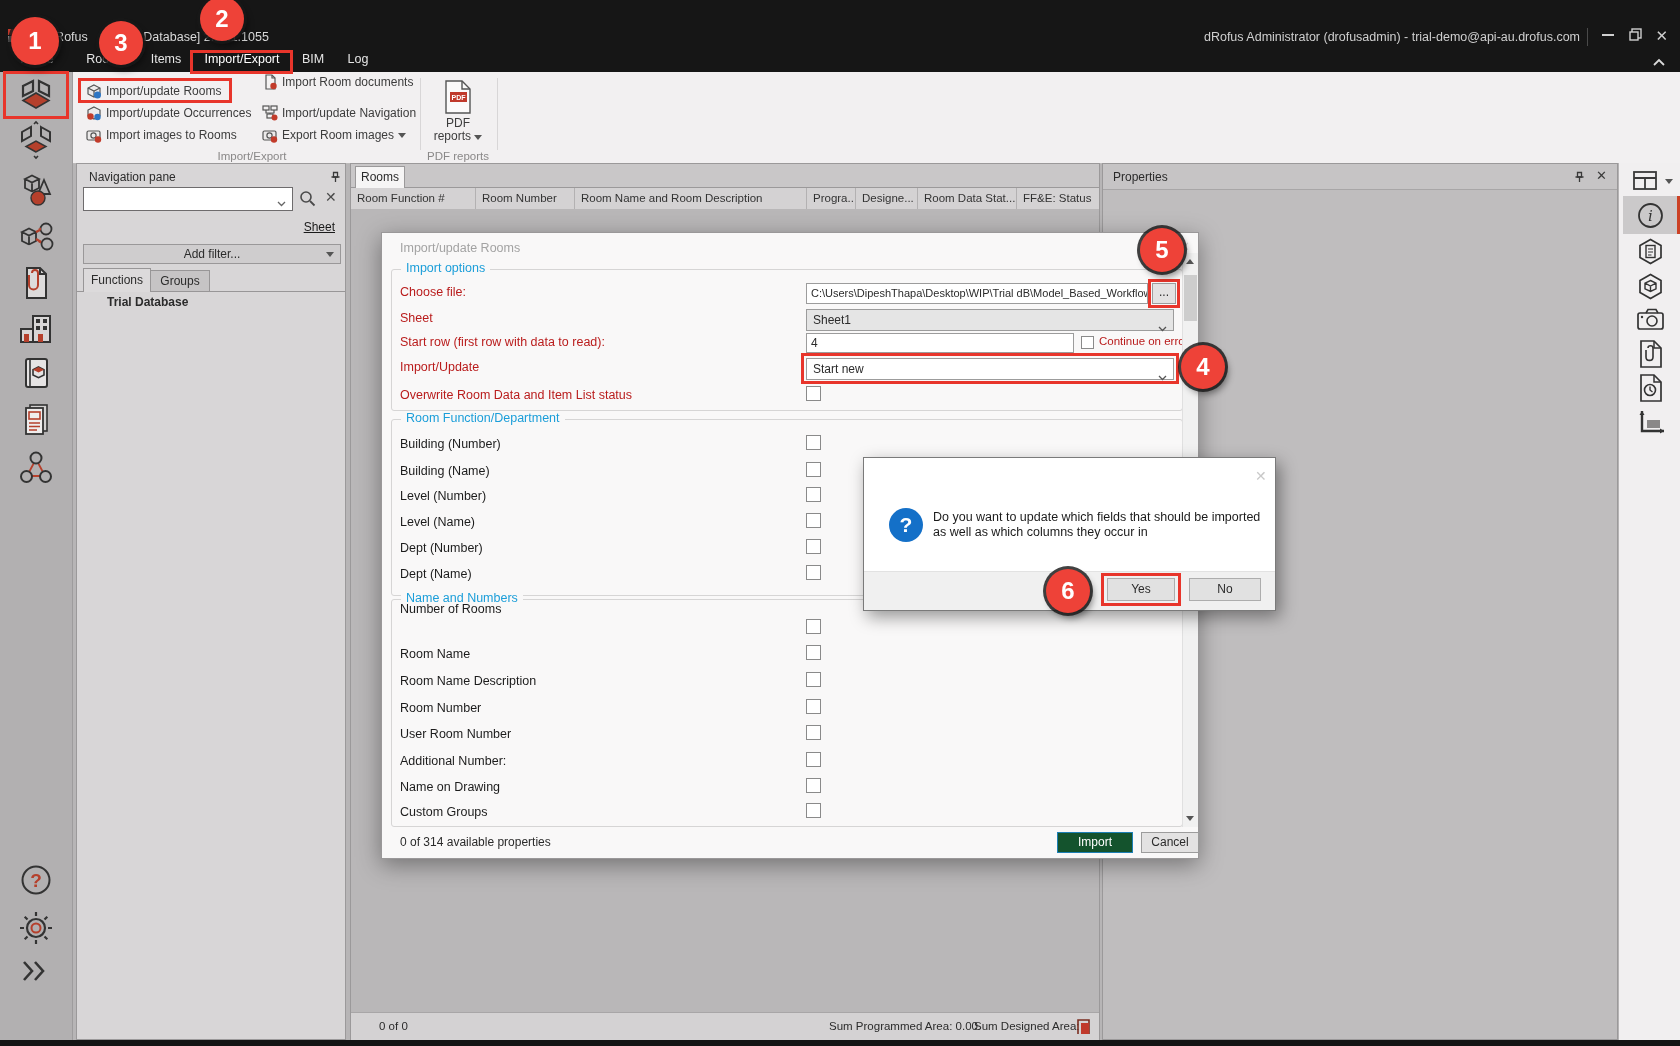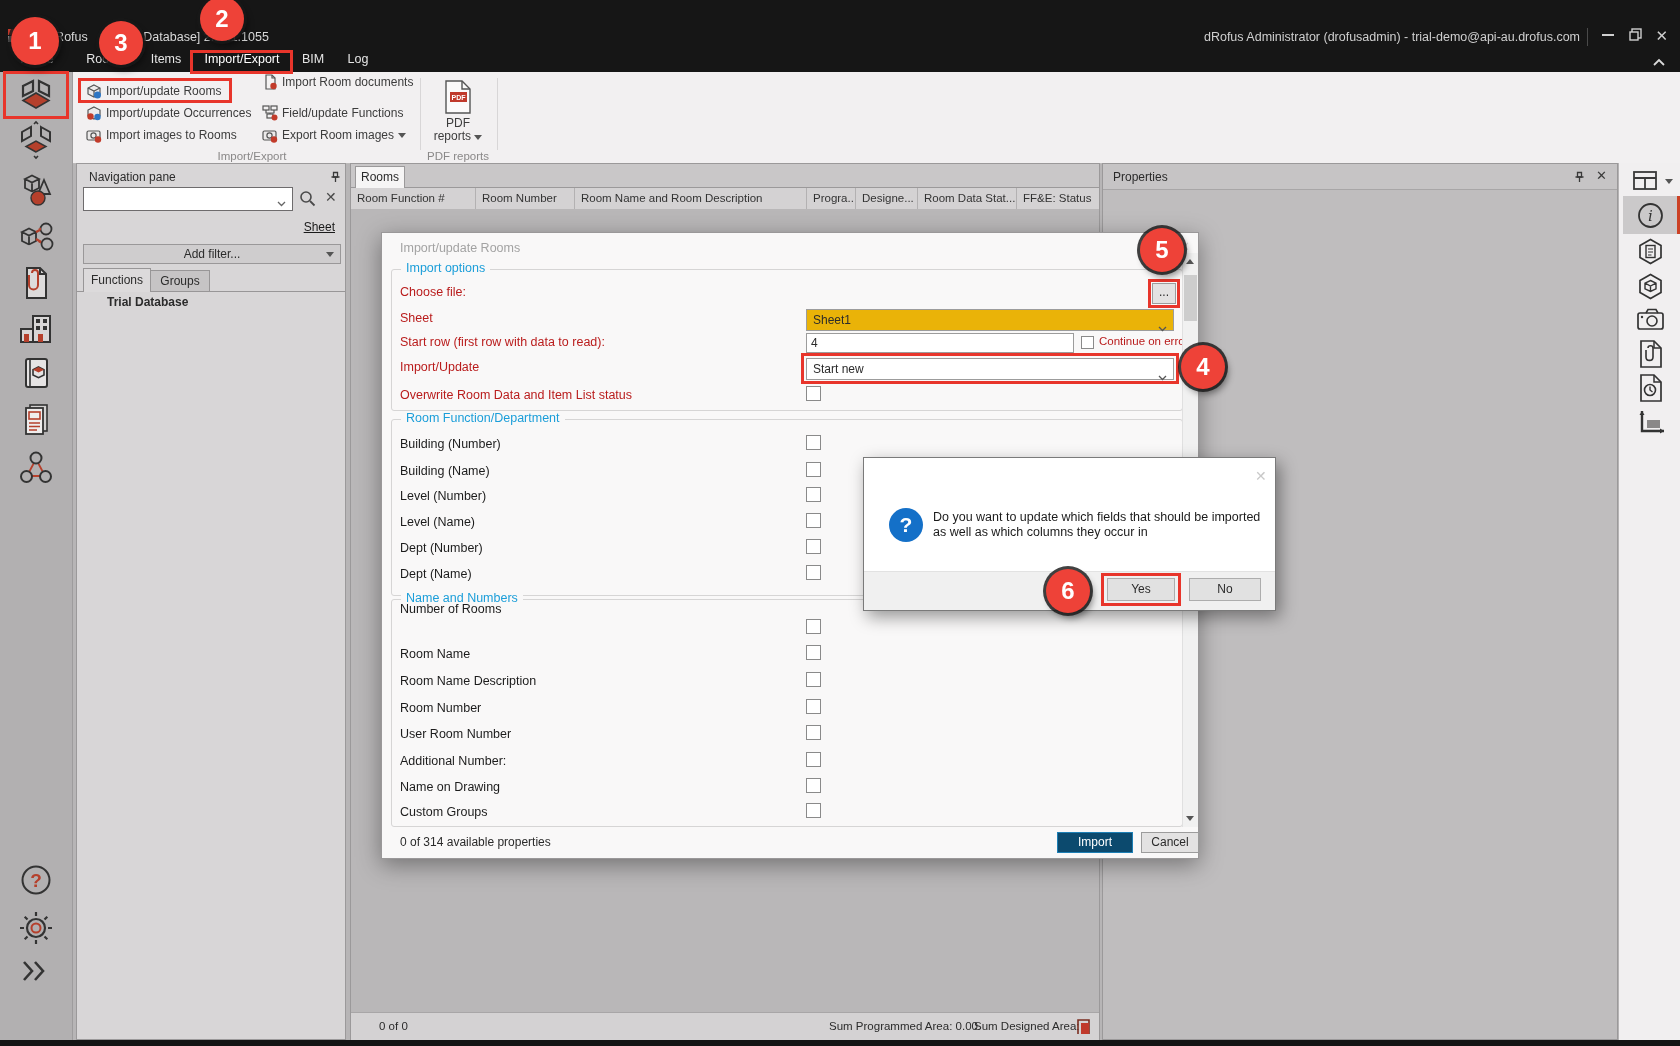--- a/index.html
+++ b/index.html
@@ -126,21 +126,21 @@
       <span>Import Room documents</span>
     </div>
     <div class="abs rbtn" style="left:262px;top:31px">
       <svg width="16" height="16">
           <rect x="1" y="1" width="6" height="4" fill="none" stroke="#555" stroke-width="1.2"></rect>
           <rect x="9" y="1" width="6" height="4" fill="none" stroke="#555" stroke-width="1.2"></rect>
           <rect x="5" y="9" width="6" height="4" fill="none" stroke="#555" stroke-width="1.2"></rect>
           <path d="M4 5 v3 h8 v-3 M8 8 v1" fill="none" stroke="#555" stroke-width="1.2"></path>
           <circle cx="12.5" cy="12.5" r="3" fill="#c23b2a"></circle>
         </svg>
-      <span>Field/update Functions</span>
+      <span>Import/update Navigation</span>
     </div>
     <div class="abs rbtn" style="left:262px;top:53px">
       <svg width="16" height="16">
           <rect x="1" y="4" width="13" height="9" rx="1.5" fill="#eceaea" stroke="#555" stroke-width="1.2"></rect>
           <circle cx="7.5" cy="8.5" r="2.6" fill="none" stroke="#555" stroke-width="1.2"></circle>
           <circle cx="12" cy="12.5" r="3.2" fill="#c23b2a"></circle>
         </svg>
       <span>Export Room images</span>
       <span class="caret-d"></span>
     </div>
@@ -393,25 +393,26 @@
   </div>
 
   <div class="abs" id="dialog">
     <span class="abs" style="left:18px;top:8px;color:#a3a3a3;font-size:12.5px">Import/update Rooms</span>
     <span class="abs" style="left:797px;top:6px;color:#d0d0d0;font-size:13px">✕</span>
 
     <div class="gbox" style="left:9px;top:36px;width:790px;height:140px"></div>
     <span class="glabel" style="left:19px;top:28px">Import options</span>
 
     <span class="flbl" style="top:52px">Choose file:</span>
+    <div class="inp" style="left:424px;top:50px;width:342px;height:21px">C:\Users\DipeshThapa\Desktop\WIP\Trial dB\Model_Based_Workflow</div>
     <div class="btn" style="left:770px;top:50px;width:24px;height:21px;line-height:17px">...</div>
     <div class="hibox" style="left:766px;top:46px;width:32px;height:29px"></div>
 
     <span class="flbl" style="top:78px">Sheet</span>
-    <div class="ddl" style="left:424px;top:76px;width:368px;height:22px;background:#eab308">
+    <div class="ddl" style="left:424px;top:76px;width:368px;height:22px;background:#e5e5e5">
       <span>Sheet1</span>
       <span class="abs" style="right:6px;top:8px"><svg width="9" height="6">
             <path d="M1 1 L4.5 4.5 L8 1" fill="none" stroke="#555" stroke-width="1.3"></path>
           </svg></span>
     </div>
 
     <span class="flbl" style="top:102px">Start row (first row with data to read):</span>
     <div class="inp" style="left:424px;top:100px;width:268px;height:20px;font-size:12px">4</div>
     <span class="cb" style="left:699px;top:103px;width:13px;height:13px"></span>
     <span class="flbl" style="left:717px;top:102px;font-size:11.5px">Continue on errors</span>
@@ -462,21 +463,21 @@
     <span class="drow-lbl" style="top:572px">Custom Groups</span>
       <span class="cb" style="left:424px;top:570px"></span>
 
     <div class="abs" style="left:800px;top:20px;width:15px;height:574px;background:#f1f1f1;border-left:1px solid #e0e0e0">
       <span class="abs caret-u" style="left:3px;top:6px"></span>
       <div class="abs" style="left:1px;top:22px;width:13px;height:46px;background:#cdcdcd"></div>
       <span class="abs caret-d" style="left:3px;bottom:6px"></span>
     </div>
 
     <span class="abs" style="left:18px;top:602px;font-size:12px">0 of 314 available properties</span>
-    <div class="btn" style="left:675px;top:599px;width:76px;height:21px;line-height:19px;background:#0c4a6e;border-color:#1d7fb5;color:#fff">Import</div>
+    <div class="btn" style="left:675px;top:599px;width:76px;height:21px;line-height:19px;background:#14532d;border-color:#1d7fb5;color:#fff">Import</div>
     <div class="btn" style="left:759px;top:599px;width:58px;height:21px;line-height:19px">Cancel</div>
   </div>
 
   <div class="abs" id="msgbox">
     <span class="abs" style="left:391px;top:10px;color:#c9c9c9;font-size:14px">✕</span>
     <span class="abs" style="left:25px;top:50px;width:34px;height:34px;border-radius:50%;background:#1470c8;color:#fff;font-weight:bold;font-size:21px;display:flex;align-items:center;justify-content:center">?</span>
     <div class="abs" style="left:69px;top:52px;font-size:12.5px;color:#1b1b1b;line-height:15px">
       <div>Do you want to update which fields that should be imported</div>
       <div>as well as which columns they occur in</div>
     </div>

